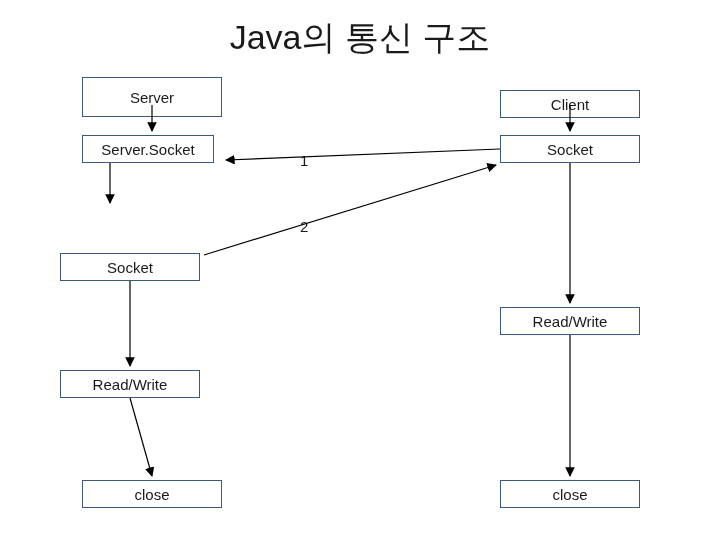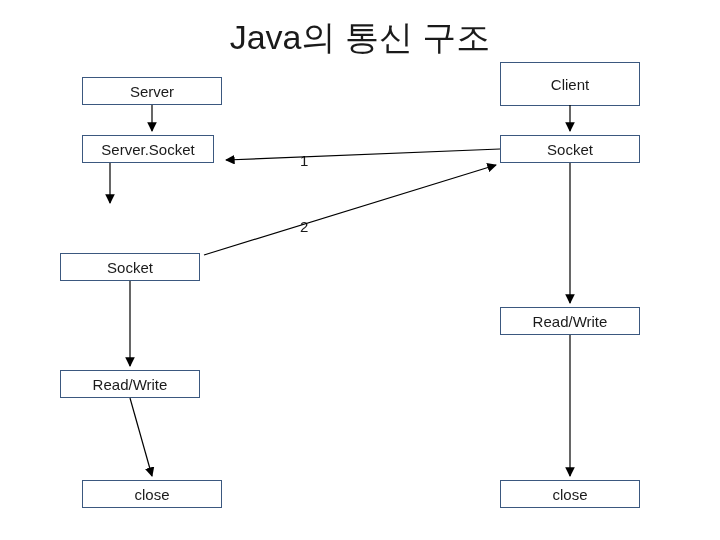--- a/index.html
+++ b/index.html
@@ -46,22 +46,22 @@
     .arrows line {
       stroke: #000000;
       stroke-width: 1.2;
     }
   </style>
 </head>
 <body>
 
 <div class="title">Java의 통신 구조</div>
 
-<div class="node" style="left:82px; top:77px; width:140px; height:28px;text-align:right;">Server</div>
-<div class="node" style="left:500px; top:62px; width:140px; height:44px;">Client</div>
+<div class="node" style="left:82px; top:77px; width:140px; height:40px;text-align:right;">Server</div>
+<div class="node" style="left:500px; top:90px; width:140px; height:28px;">Client</div>
 
 <div class="node" style="left:82px; top:135px; width:132px; height:28px;">Server.Socket</div>
 <div class="node" style="left:500px; top:135px; width:140px; height:28px;">Socket</div>
 
 <div class="node" style="left:60px; top:253px; width:140px; height:28px;">Socket</div>
 
 <div class="node" style="left:500px; top:307px; width:140px; height:28px;">Read/Write</div>
 <div class="node" style="left:60px; top:370px; width:140px; height:28px;">Read/Write</div>
 
 <div class="node" style="left:82px; top:480px; width:140px; height:28px;">close</div>

